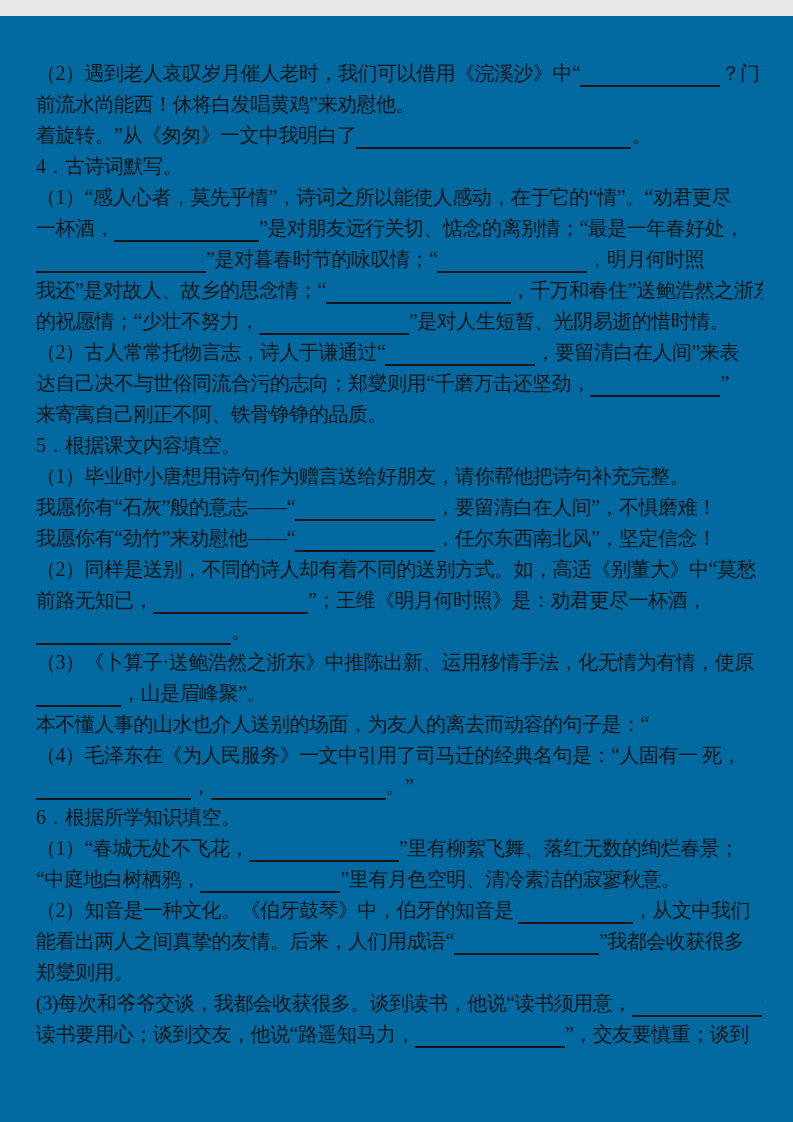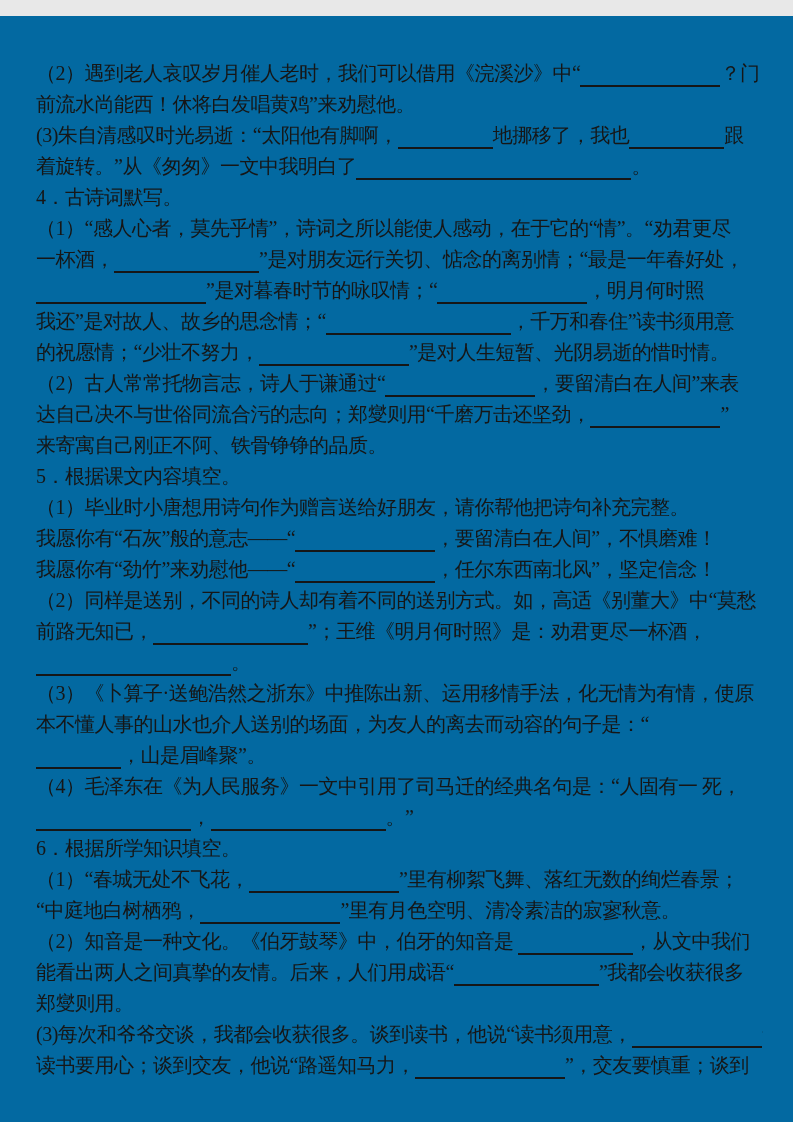--- a/index.html
+++ b/index.html
@@ -38,41 +38,40 @@
     margin-bottom: 2px;
   }
 </style>
 </head>
 <body>
 
 <div class="page">
   <div class="content">
       <div class="line"><span class="txt">（2）遇到老人哀叹岁月催人老时，我们可以借用《浣溪沙》中“</span><span class="blank" style="width: 140px;"></span><span class="txt">？门</span></div>
       <div class="line"><span class="txt">前流水尚能西！休将白发唱黄鸡”来劝慰他。</span></div>
-      <div class="line"><span class="txt">(3)朱自清感叹时光易逝：“太阳他有脚啊，</span><span class="blank" style="width: 95px;"></span><span class="txt">地挪移了，我也</span><span class="blank" style="width: 95px;"></span><span class="txt">跟</span></div>
       <div class="line"><span class="txt">着旋转。”从《匆匆》一文中我明白了</span><span class="blank" style="width: 275px;"></span><span class="txt">。</span></div>
       <div class="line"><span class="txt">4．古诗词默写。</span></div>
       <div class="line"><span class="txt">（1）“感人心者，莫先乎情”，诗词之所以能使人感动，在于它的“情”。“劝君更尽</span></div>
       <div class="line"><span class="txt">一杯酒，</span><span class="blank" style="width: 145px;"></span><span class="txt">”是对朋友远行关切、惦念的离别情；“最是一年春好处，</span></div>
       <div class="line"><span class="blank" style="width: 170px;"></span><span class="txt">”是对暮春时节的咏叹情；“</span><span class="blank" style="width: 150px;"></span><span class="txt">，明月何时照</span></div>
-      <div class="line"><span class="txt">我还”是对故人、故乡的思念情；“</span><span class="blank" style="width: 185px;"></span><span class="txt">，千万和春住”读书须用意</span></div>
+      <div class="line"><span class="txt">我还”是对故人、故乡的思念情；“</span><span class="blank" style="width: 185px;"></span><span class="txt">，千万和春住”送鲍浩然之浙东</span></div>
       <div class="line"><span class="txt">的祝愿情；“少壮不努力，</span><span class="blank" style="width: 150px;"></span><span class="txt">”是对人生短暂、光阴易逝的惜时情。</span></div>
       <div class="line"><span class="txt">（2）古人常常托物言志，诗人于谦通过“</span><span class="blank" style="width: 150px;"></span><span class="txt">，要留清白在人间”来表</span></div>
       <div class="line"><span class="txt">达自己决不与世俗同流合污的志向；郑燮则用“千磨万击还坚劲，</span><span class="blank" style="width: 130px;"></span><span class="txt">”</span></div>
       <div class="line"><span class="txt">来寄寓自己刚正不阿、铁骨铮铮的品质。</span></div>
       <div class="line"><span class="txt">5．根据课文内容填空。</span></div>
       <div class="line"><span class="txt">（1）毕业时小唐想用诗句作为赠言送给好朋友，请你帮他把诗句补充完整。</span></div>
       <div class="line"><span class="txt">我愿你有“石灰”般的意志——“</span><span class="blank" style="width: 140px;"></span><span class="txt">，要留清白在人间”，不惧磨难！</span></div>
       <div class="line"><span class="txt">我愿你有“劲竹”来劝慰他——“</span><span class="blank" style="width: 140px;"></span><span class="txt">，任尔东西南北风”，坚定信念！</span></div>
       <div class="line"><span class="txt">（2）同样是送别，不同的诗人却有着不同的送别方式。如，高适《别董大》中“莫愁</span></div>
       <div class="line"><span class="txt">前路无知已，</span><span class="blank" style="width: 155px;"></span><span class="txt">”；王维《明月何时照》是：劝君更尽一杯酒，</span></div>
       <div class="line"><span class="blank" style="width: 195px;"></span><span class="txt">。</span></div>
       <div class="line"><span class="txt">（3）《卜算子·送鲍浩然之浙东》中推陈出新、运用移情手法，化无情为有情，使原</span></div>
+      <div class="line"><span class="blank" style="width: 85px;"></span><span class="txt">，山是眉峰聚”。</span></div>
       <div class="line"><span class="txt">本不懂人事的山水也介人送别的场面，为友人的离去而动容的句子是：“</span></div>
-      <div class="line"><span class="blank" style="width: 85px;"></span><span class="txt">，山是眉峰聚”。</span></div>
       <div class="line"><span class="txt">（4）毛泽东在《为人民服务》一文中引用了司马迁的经典名句是：“人固有一 死，</span></div>
       <div class="line"><span class="blank" style="width: 155px;"></span><span class="txt">，</span><span class="blank" style="width: 175px;"></span><span class="txt">。”</span></div>
       <div class="line"><span class="txt">6．根据所学知识填空。</span></div>
       <div class="line"><span class="txt">（1）“春城无处不飞花，</span><span class="blank" style="width: 150px;"></span><span class="txt">”里有柳絮飞舞、落红无数的绚烂春景；</span></div>
       <div class="line"><span class="txt">“中庭地白树栖鸦，</span><span class="blank" style="width: 140px;"></span><span class="txt">”里有月色空明、清冷素洁的寂寥秋意。</span></div>
       <div class="line"><span class="txt">（2）知音是一种文化。《伯牙鼓琴》中，伯牙的知音是 </span><span class="blank" style="width: 115px;"></span><span class="txt">，从文中我们</span></div>
       <div class="line"><span class="txt">能看出两人之间真挚的友情。后来，人们用成语“</span><span class="blank" style="width: 145px;"></span><span class="txt">”我都会收获很多</span></div>
       <div class="line"><span class="txt">郑燮则用。</span></div>
       <div class="line"><span class="txt">(3)每次和爷爷交谈，我都会收获很多。谈到读书，他说“读书须用意，</span><span class="blank" style="width: 130px;"></span><span class="txt">”，</span></div>
       <div class="line"><span class="txt">读书要用心；谈到交友，他说“路遥知马力，</span><span class="blank" style="width: 150px;"></span><span class="txt">”，交友要慎重；谈到</span></div>

